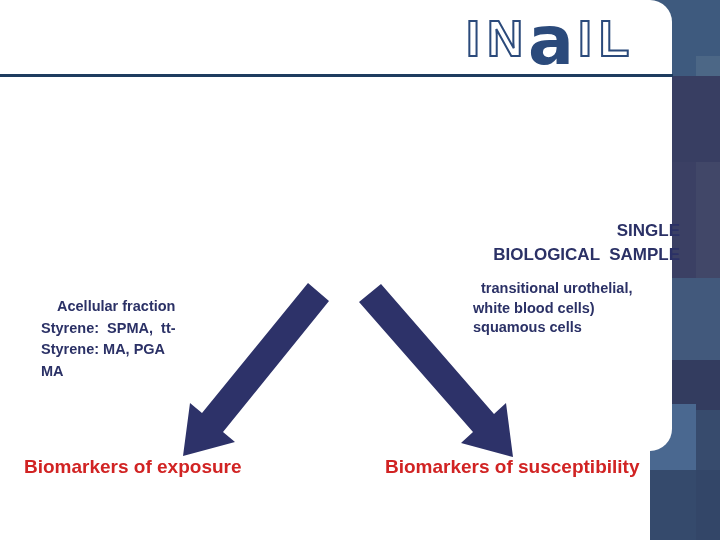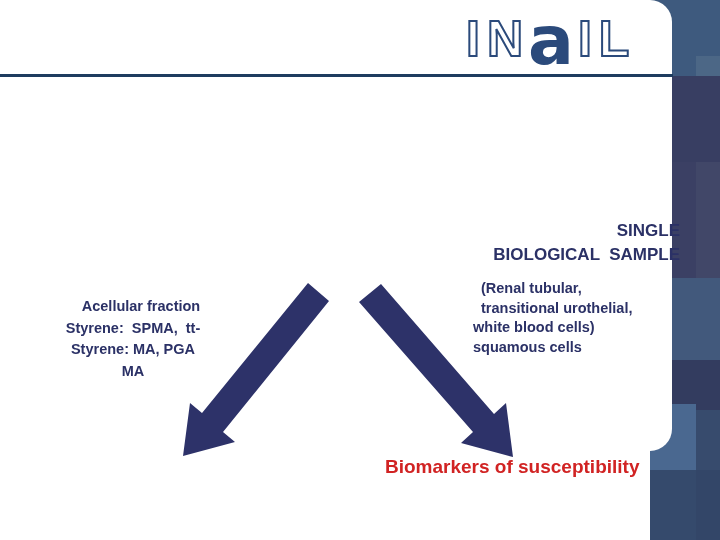--- a/index.html
+++ b/index.html
@@ -58,21 +58,21 @@
   .subtitle{
     position:absolute;left:20px;top:219px;width:660px;
     text-align:right;font-size:17px;font-weight:700;
     line-height:24px;color:var(--navy,#2b3166);
   }
   .subtitle .pre,.text-block .pre{white-space:pre;}
   .text-block{
     position:absolute;font-size:14.5px;font-weight:700;
     color:var(--navy,#2b3166);z-index:3;
   }
-  .left-block{left:28px;top:296px;width:210px;line-height:21.5px;text-align:center;}
+  .left-block{left:41px;top:296px;width:210px;line-height:21.5px;}
   .left-block .line0{padding-left:16px;}
   .right-block{left:473px;top:279px;width:195px;line-height:19.5px;}
   .right-block .ind{padding-left:8px;}
   .arrows{position:absolute;left:0;top:0;width:720px;height:540px;z-index:2;pointer-events:none;}
   .red-label{
     position:absolute;top:456px;font-size:19px;font-weight:700;
     color:var(--red,#d12323);z-index:3;white-space:nowrap;
   }
   .label-exposure{left:24px;}
   .label-susceptibility{left:385px;}
@@ -117,27 +117,27 @@
     </div>
 
     <div class="text-block left-block">
       <div class="pre line0">Acellular fraction</div>
       <div class="pre">Styrene:  SPMA,  tt-</div>
       <div class="pre">Styrene: MA, PGA</div>
       <div class="pre">MA</div>
     </div>
 
     <div class="text-block right-block">
-      <div class="ind">(Renal tubular,</div>
       <div class="ind">transitional urothelial,</div>
       <div>white blood cells)</div>
       <div>squamous cells</div>
     </div>
 
     <svg class="arrows" viewBox="0 0 720 540" xmlns="http://www.w3.org/2000/svg">
       <polygon points="308,283 202,413 190,403 183,456 235,442 223,432 329,301" fill="#2d3269"></polygon>
       <polygon points="359,302 473,432 461,443 513,457 506,403 494,414 381,284" fill="#2d3269"></polygon>
     </svg>
 
+    <div class="red-label label-exposure">Biomarkers of exposure</div>
     <div class="red-label label-susceptibility">Biomarkers of susceptibility</div>
 
   </div>
 </div>
 
 </body></html>

